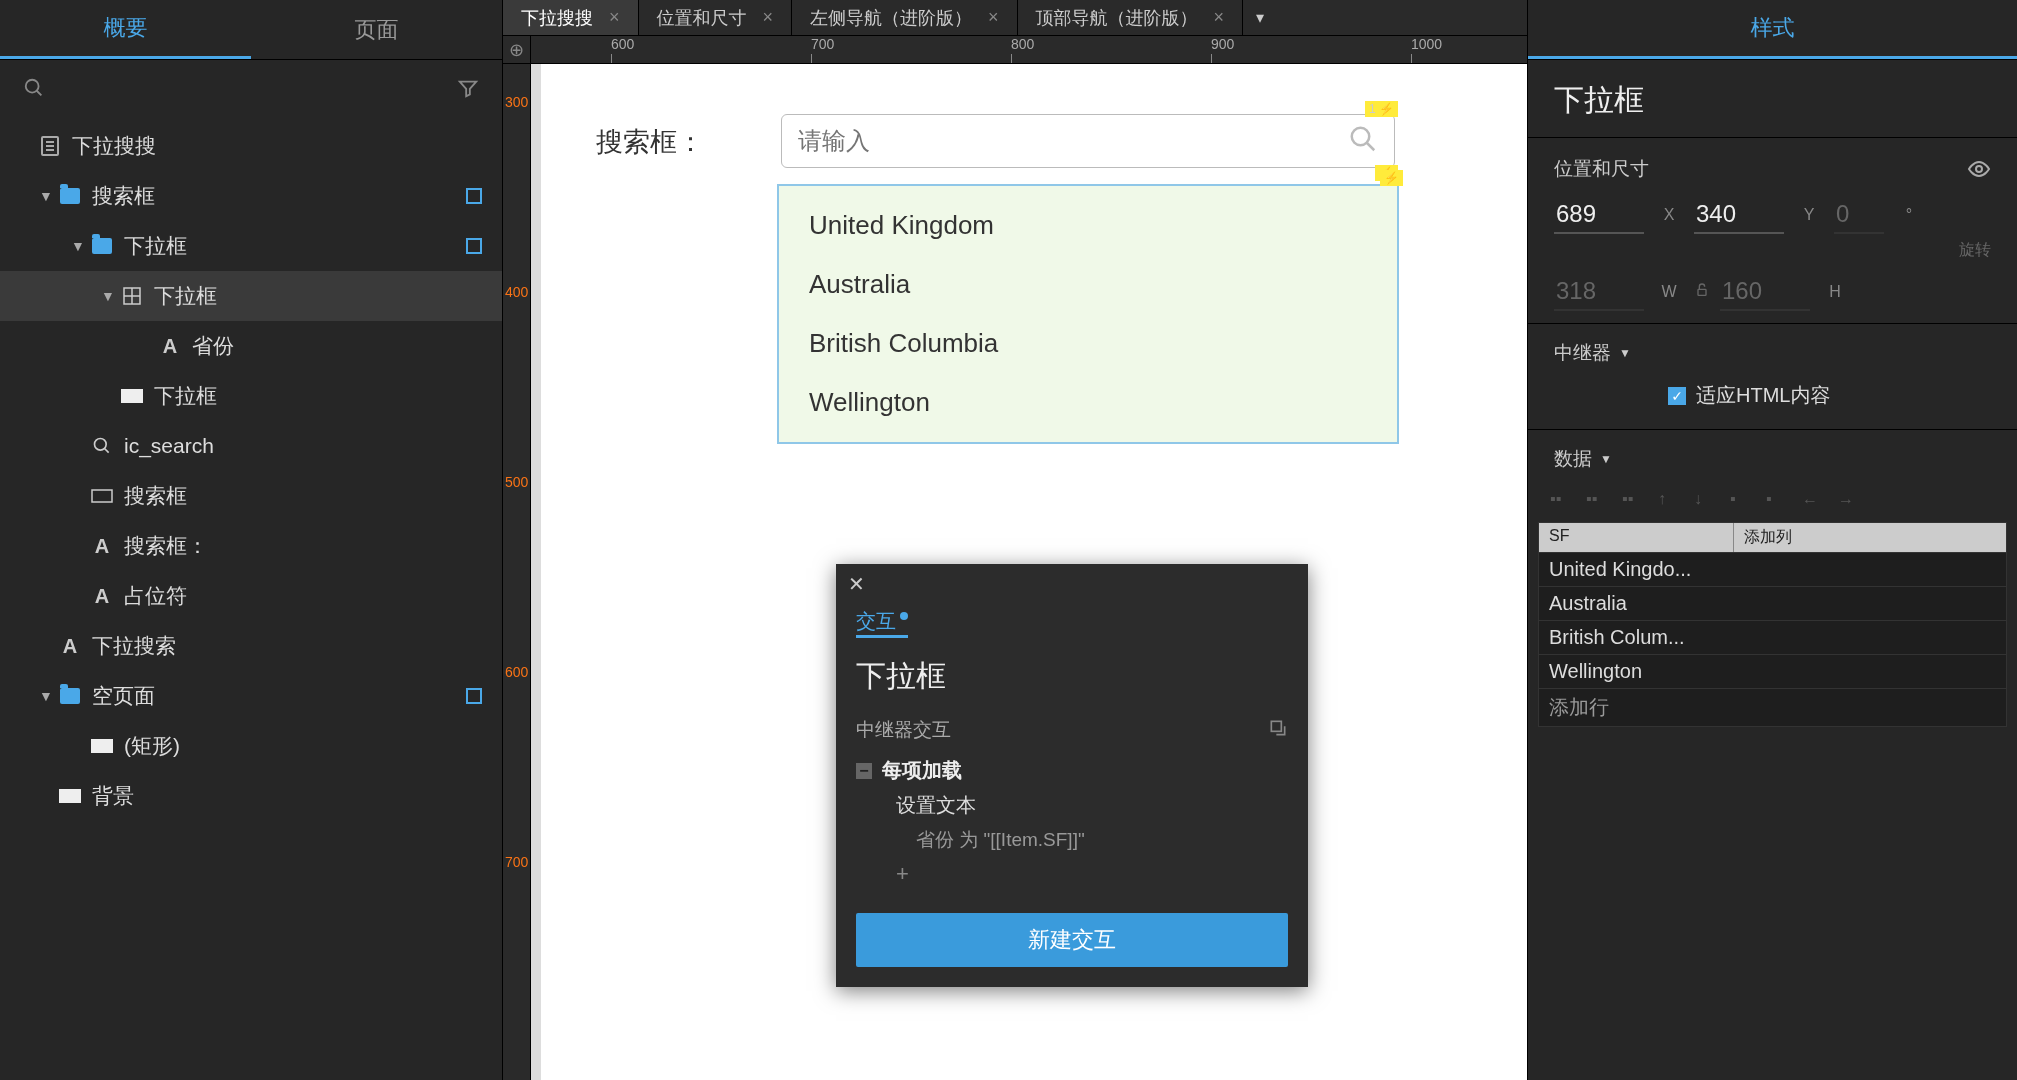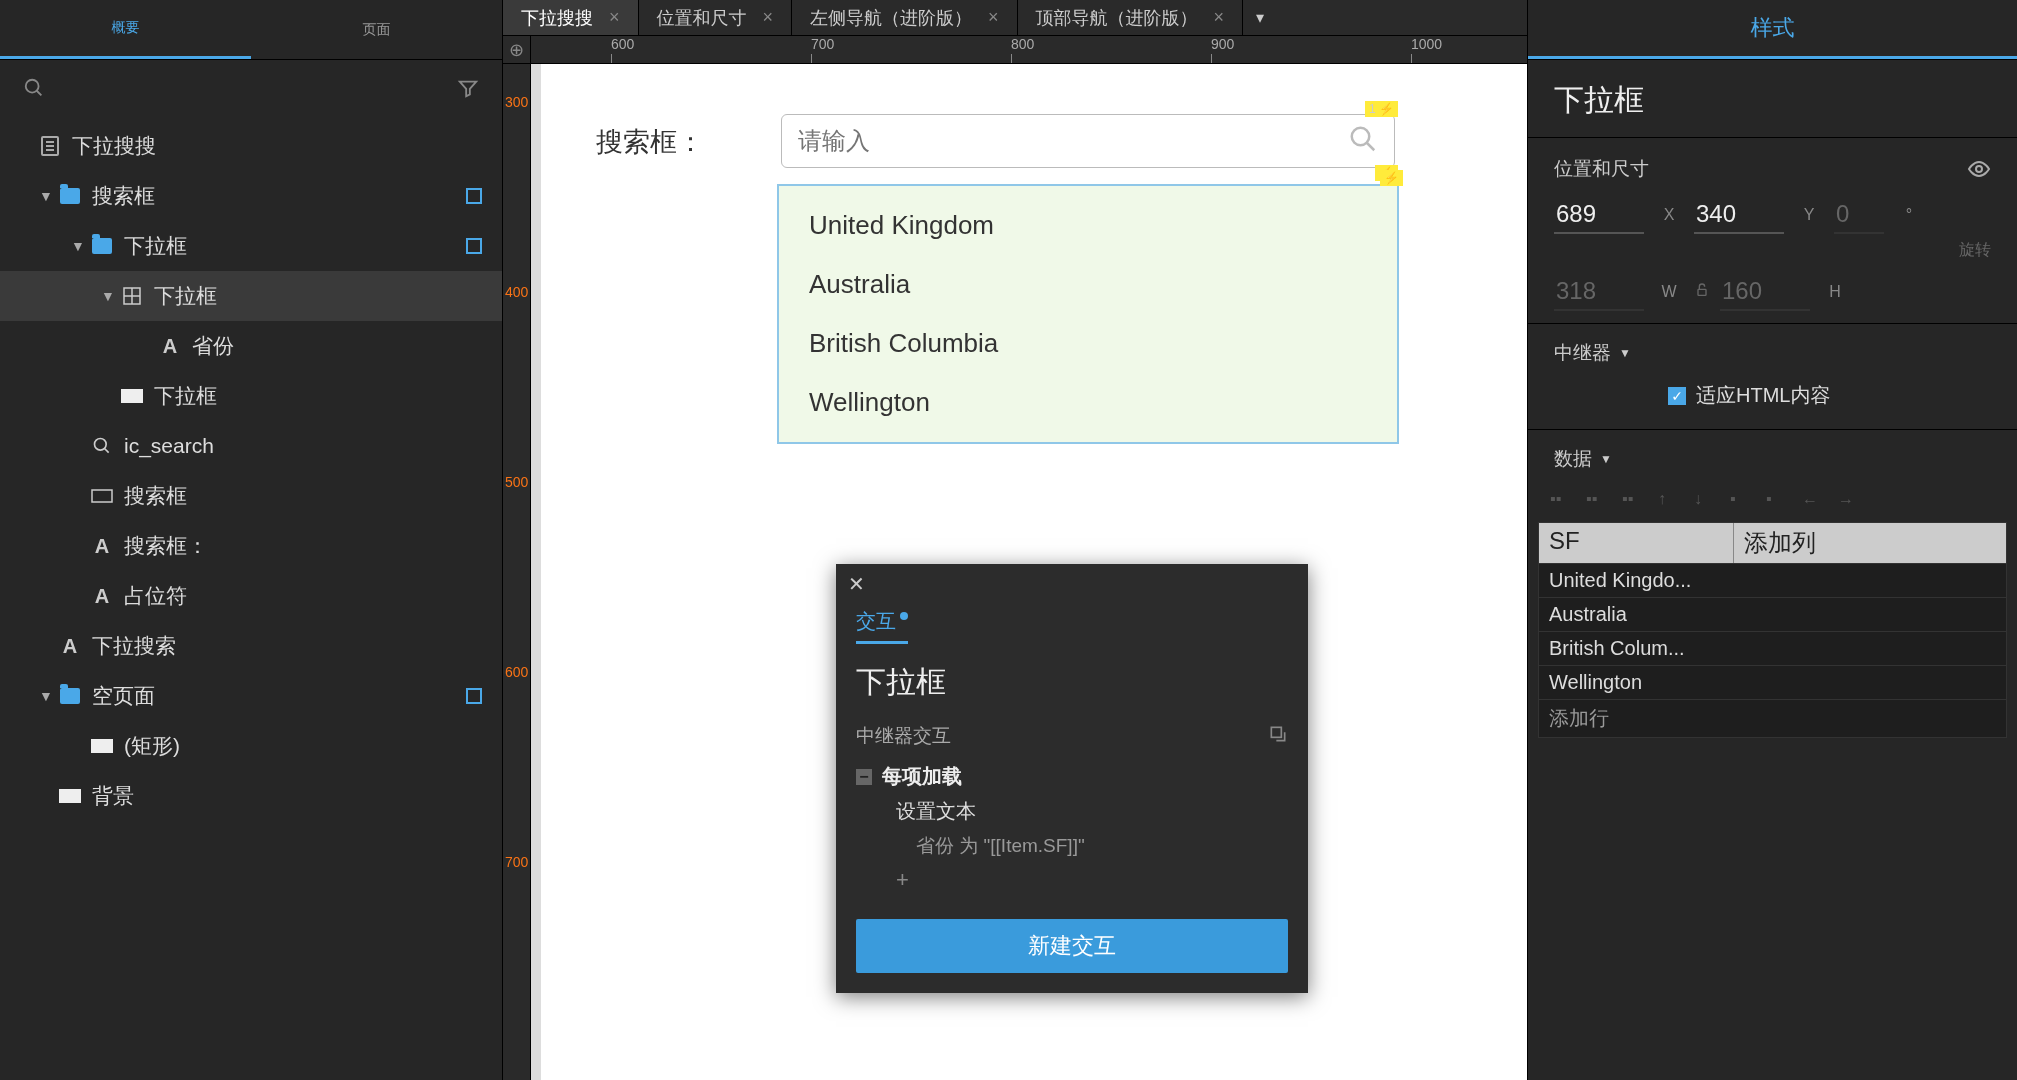--- a/index.html
+++ b/index.html
@@ -1,21 +1,21 @@
 <!DOCTYPE html>
 <html><head>
 <meta charset="utf-8">
 <style>
 * { margin: 0; padding: 0; box-sizing: border-box; font-family: -apple-system, BlinkMacSystemFont, "Segoe UI", Arial, sans-serif; }
 body { background: #1a1a1a; color: #ccc; overflow: hidden; width: 2017px; height: 1080px; position: relative; }
 
 
 .left-panel { position: absolute; left: 0; top: 0; width: 503px; height: 100%; background: #262626; border-right: 1px solid #000; }
 .left-tabs { display: flex; height: 60px; border-bottom: 1px solid #000; }
-.left-tab { flex: 1; display: flex; align-items: center; justify-content: center; font-size: 14px; color: #999; cursor: pointer; }
+.left-tab { flex: 1; display: flex; align-items: center; justify-content: center; font-size: 22px; color: #999; cursor: pointer; }
 .left-tab.active { color: #4aa8e8; border-bottom: 3px solid #4aa8e8; }
 .left-toolbar { display: flex; align-items: center; padding: 12px 20px; height: 55px; }
 .left-toolbar .spacer { flex: 1; }
 .icon-btn { width: 28px; height: 28px; display: inline-flex; align-items: center; justify-content: center; color: #888; cursor: pointer; }
 
 .outline { padding-top: 6px; }
 .outline-row { display: flex; align-items: center; height: 50px; padding-right: 20px; font-size: 21px; color: #ddd; cursor: pointer; }
 .outline-row.selected { background: #3a3a3a; }
 .outline-row .chevron { width: 16px; display: inline-flex; justify-content: center; font-size: 14px; color: #aaa; margin-right: 4px; }
 .outline-row .o-icon { width: 24px; display: inline-flex; justify-content: center; margin-right: 10px; }
@@ -57,21 +57,21 @@
 
 .dropdown-panel { position:absolute; left:236px; top:120px; width:622px; border:2px solid #8fc7e8; background:#f0f9e8; padding:10px 0; }
 .dropdown-panel .note-badge2 { top:-16px; right:-6px; bottom:auto; }
 .dropdown-item { padding:14px 30px; font-size:26px; color:#333; }
 
 
 .ix-panel { position:absolute; left:295px; top:500px; width:472px; background:#2c2c2c; color:#ccc; box-shadow:0 4px 20px rgba(0,0,0,.5); }
 .ix-close-row { padding:8px 12px; }
 .ix-close-row .x { color:#ccc; cursor:pointer; font-size:20px;}
 .ix-tabs { padding: 4px 20px 0; }
-.ix-tab { display:inline-block; color:#4aa8e8; font-size:20px; padding-bottom:6px; border-bottom:3px solid #4aa8e8; }
+.ix-tab { display:inline-block; color:#4aa8e8; font-size:20px; border-bottom:3px solid #4aa8e8; }
 .ix-tab .dot { display:inline-block; width:8px; height:8px; background:#4aa8e8; border-radius:50%; margin-left:4px; vertical-align:top; margin-top:4px;}
 .ix-title { font-size:30px; color:#eee; padding:18px 20px 12px; }
 .ix-section { padding:8px 20px; font-size:19px; color:#aaa; display:flex; justify-content:space-between; align-items:center; }
 .ix-event { padding:6px 20px; }
 .ix-event-head { display:flex; align-items:center; gap:10px; font-size:20px; font-weight:bold; color:#eee; }
 .ix-event-head .minus { width:16px; height:16px; background:#666; color:#222; display:inline-flex; align-items:center; justify-content:center; font-size:16px; line-height:1; }
 .ix-action { padding:8px 0 4px 40px; font-size:20px; color:#ddd; }
 .ix-action-detail { padding:4px 0 4px 60px; font-size:19px; color:#999; }
 .ix-add { padding:4px 0 4px 40px; font-size:22px; color:#888; }
 .ix-new-btn { margin:16px 20px 20px; background:#3a9bdc; color:#fff; text-align:center; padding:12px 0; font-size:22px; border-radius:2px; cursor:pointer; }
@@ -90,21 +90,21 @@
 .r-sub { padding:10px 26px; font-size:19px; color:#ccc; display:flex; align-items:center; gap:8px;}
 .r-sub .chev { font-size:12px;}
 .r-check-row { padding:6px 26px 14px 140px; display:flex; align-items:center; gap:10px; font-size:20px; color:#ddd; }
 .r-checkbox { width:18px; height:18px; background:#4aa8e8; display:inline-flex; align-items:center; justify-content:center; color:#fff; font-size:14px;}
 .r-icon-row { padding:8px 22px; display:flex; gap:12px; color:#555; align-items:center;}
 .r-icon-row span { width:24px; height:20px; display:inline-block;}
 .r-divider { height:1px; background:#000; margin: 6px 0;}
 
 .data-table { margin:4px 10px; border:1px solid #333; background:#1e1e1e; }
 .dt-head { display:flex; background:#ccc; color:#222; }
-.dt-head div { padding:4px 10px; font-size:24px; }
+.dt-head div { padding:4px 10px; font-size:16px; }
 .dt-head .c1 { width:195px; border-right:1px solid #888;}
 .dt-head .c2 { flex:1; }
 .dt-row { padding:5px 10px; font-size:20px; color:#ddd; border-top:1px solid #333;}
 .dt-row.add { color:#999;}
 .eye-icon svg { display:block; }
 </style>
 </head>
 <body>
 
 <div class="left-panel">

